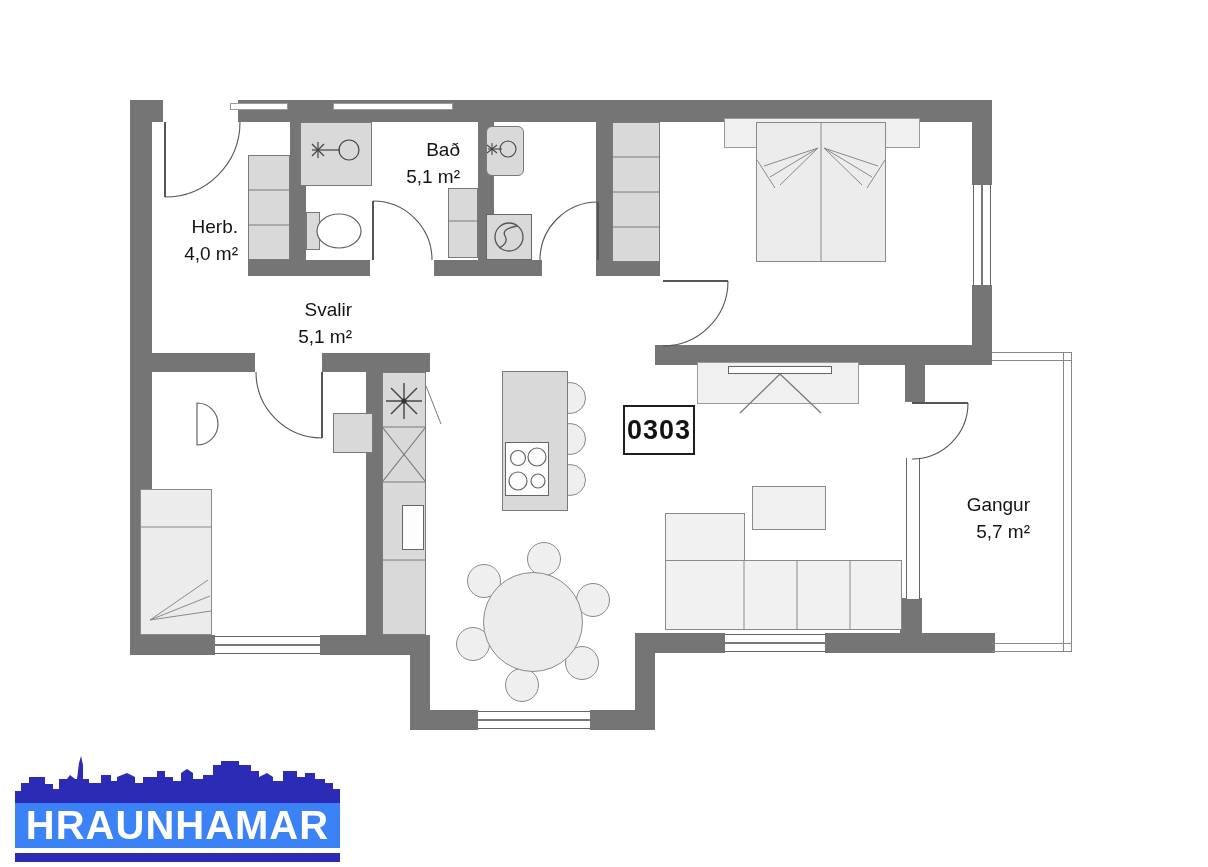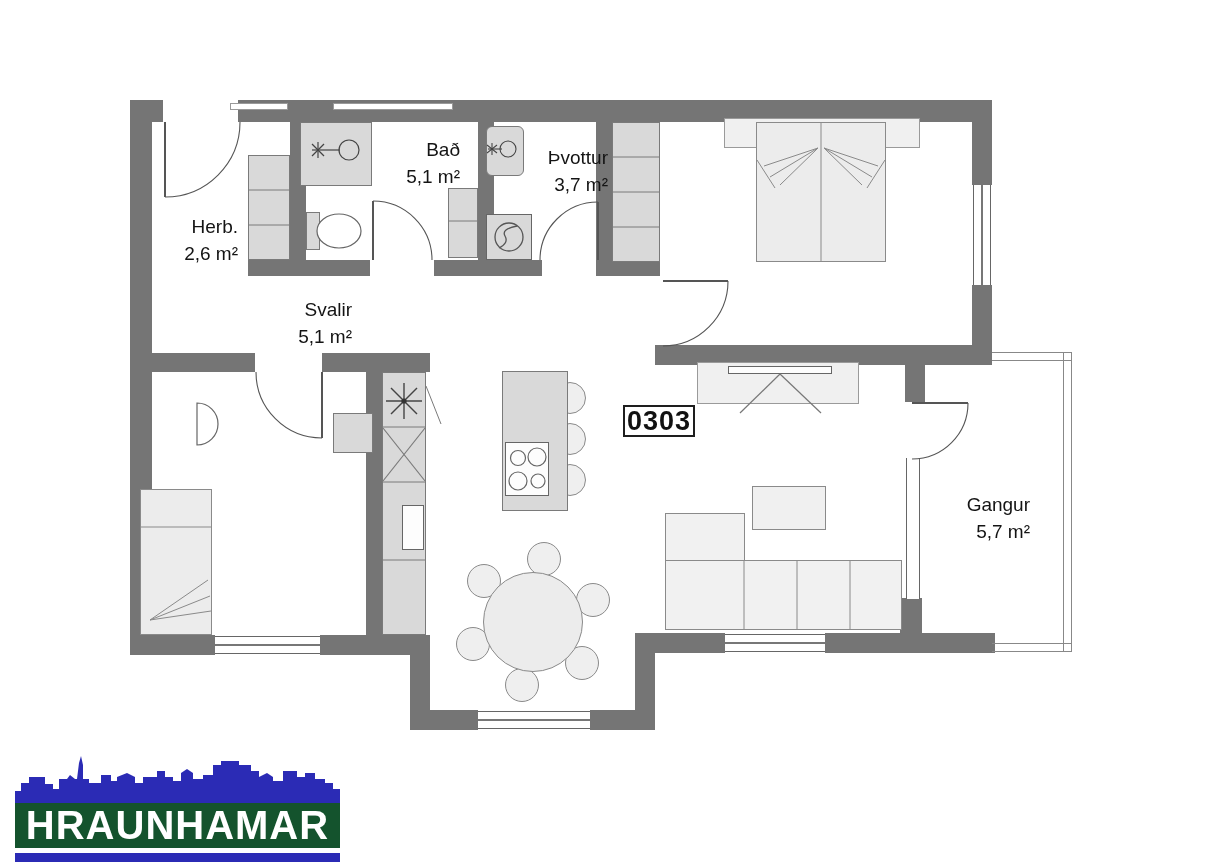--- a/index.html
+++ b/index.html
@@ -11,26 +11,26 @@
   .fix{position:absolute;background:#fdfdfd;border:1px solid #666;box-sizing:border-box;}
   .round{border-radius:50%;}
   .winH{position:absolute;box-sizing:border-box;border-top:1px solid #666;border-bottom:1px solid #666;
         background:linear-gradient(#fff 0 46%,#777 46% 54%,#fff 54% 100%);}
   .winV{position:absolute;box-sizing:border-box;border-left:1px solid #666;border-right:1px solid #666;
         background:linear-gradient(90deg,#fff 0 46%,#777 46% 54%,#fff 54% 100%);}
   .railH{position:absolute;box-sizing:border-box;border-top:1px solid #888;border-bottom:1px solid #888;}
   .railV{position:absolute;box-sizing:border-box;border-left:1px solid #888;border-right:1px solid #888;}
   .lintel{position:absolute;background:#fff;border:1px solid #999;box-sizing:border-box;}
   .lbl{position:absolute;text-align:right;font-size:19px;line-height:27px;color:#141414;}
-  .unitbox{position:absolute;left:623px;top:405px;width:72px;height:32px;border:2px solid #1e1e1e;background:#fff;
+  .unitbox{position:absolute;left:623px;top:405px;width:72px;height:50px;border:2px solid #1e1e1e;background:#fff;
            display:flex;align-items:center;justify-content:center;font-size:27px;font-weight:bold;letter-spacing:1px;color:#111;box-sizing:border-box;}
   #svg-overlay{position:absolute;left:0;top:0;}
   .logo{position:absolute;left:15px;top:753px;width:325px;height:110px;}
   .logo-sky{position:absolute;left:0;top:0;}
-  .logo-band{position:absolute;left:0;top:50px;width:325px;height:45px;background:#14532d;
+  .logo-band{position:absolute;left:0;top:50px;width:325px;height:45px;background:#3b82f6;
              display:flex;align-items:center;justify-content:center;}
   .logo-text{color:#fff;font-weight:bold;font-size:40px;letter-spacing:1px;white-space:nowrap;}
   .logo-bar{position:absolute;left:0;top:100px;width:325px;height:9px;background:#2b2bb5;}
 </style>
 </head>
 <body>
 
 <div id="plan">
 
   <div class="wall" style="left:130px;top:100px;width:33px;height:22px;"></div>
@@ -206,29 +206,25 @@
       <path d="M728,281 A65,65 0 0 1 663,346" stroke-width="1.1"></path>
       <line x1="322" y1="372" x2="322" y2="438" stroke-width="2"></line>
       <path d="M322,438 A66,66 0 0 1 256,372" stroke-width="1.1"></path>
       <line x1="912" y1="403" x2="968" y2="403" stroke-width="2"></line>
       <path d="M968,403 A56,56 0 0 1 912,459" stroke-width="1.1"></path>
     </g>
   </svg>
 
   <div class="lbl" style="left:138px;top:213px;width:100px;">
     <div>Herb.</div>
-    <div>2,6 m²</div>
+    <div>4,0 m²</div>
   </div>
   <div class="lbl" style="left:365px;top:136px;width:95px;">
     <div>Bað</div>
     <div>5,1 m²</div>
-  </div>
-  <div class="lbl" style="left:512px;top:144px;width:96px;">
-    <div>Þvottur</div>
-    <div>3,7 m²</div>
   </div>
   <div class="lbl" style="left:256px;top:296px;width:96px;">
     <div>Svalir</div>
     <div>5,1 m²</div>
   </div>
   <div class="unitbox">0303</div>
   <div class="lbl" style="left:935px;top:491px;width:95px;">
     <div>Gangur</div>
     <div>5,7 m²</div>
   </div>

